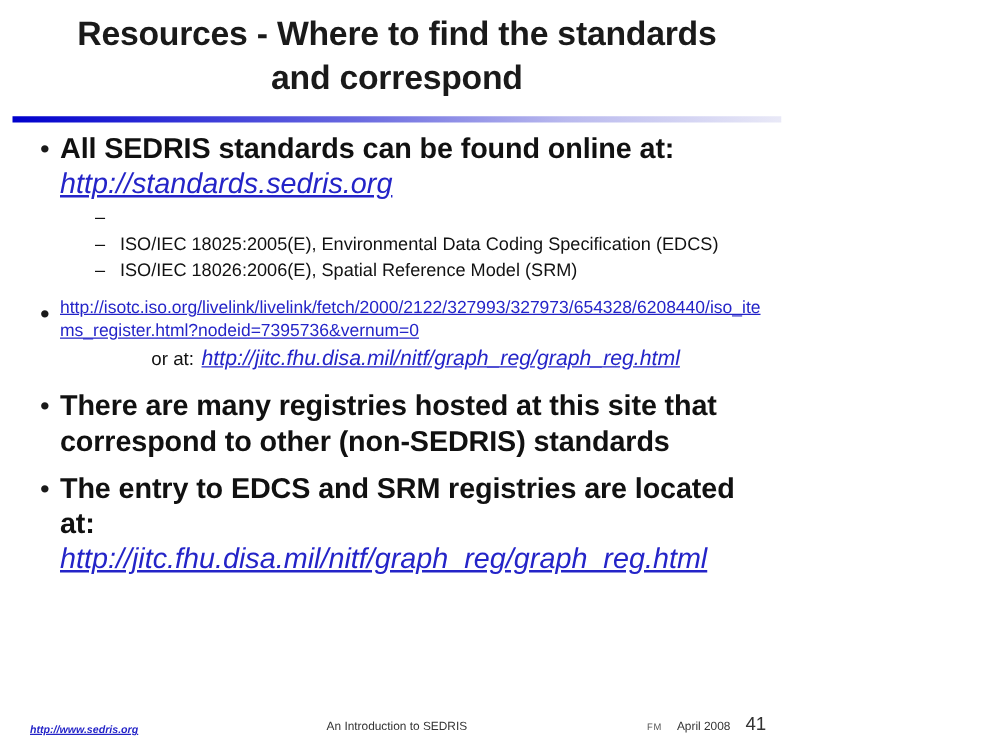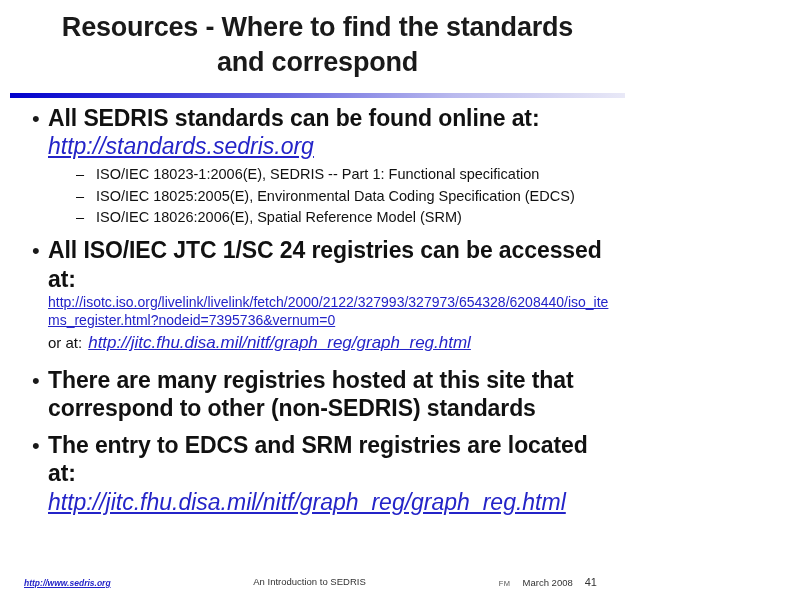--- a/index.html
+++ b/index.html
@@ -98,33 +98,34 @@
     font-size: 14px;
     color: #2424c8;
     line-height: 1.35;
     word-break: break-all;
     margin-top: 2px;
   }
   .orat-row {
     font-size: 15px;
     color: #111111;
     margin-top: 3px;
+    text-align: center;
   }
   .orat-row .u {
     font-size: 17px;
     font-style: italic;
     color: #2424c8;
     margin-left: 6px;
   }
   .gap-sm { height: 7px; }
   .gap-md { height: 11px; }
   .footer {
     position: absolute;
     left: 0;
-    right: 16px;
+    right: 0;
     bottom: 0;
     height: 40px;
   }
   .footer-left {
     position: absolute;
     left: 24px;
     bottom: 12px;
     font-size: 8.5px;
     font-weight: bold;
     font-style: italic;
@@ -149,21 +150,21 @@
     align-items: baseline;
     gap: 12px;
   }
   .footer-tag {
     font-size: 7.5px;
     color: #555;
     letter-spacing: 0.5px;
     margin-left: 32px;
   }
   .footer-page {
-    font-size: 11px;
+    font-size: 15px;
     color: #333;
   }
 </style>
 </head>
 <body>
 
 <div class="slide">
 
   <div class="title">
     <span>Resources - Where to find the standards</span>
@@ -175,38 +176,36 @@
   <div class="body">
 
     <div class="bullet">
       <div class="bullet-mark">•</div>
       <div class="bullet-content">
         <div class="lvl1-text">All SEDRIS standards can be found online at:</div>
         <a class="link-italic" href="#">http://standards.sedris.org</a>
         <div class="sub-list">
           <div class="sub-item">
             <span class="sub-mark">–</span>
-            <span>ISO/IEC 18023-1:2006(E), SEDRIS -- Part 1: Functional specification</span>
           </div>
           <div class="sub-item">
             <span class="sub-mark">–</span>
             <span>ISO/IEC 18025:2005(E), Environmental Data Coding Specification (EDCS)</span>
           </div>
           <div class="sub-item">
             <span class="sub-mark">–</span>
             <span>ISO/IEC 18026:2006(E), Spatial Reference Model (SRM)</span>
           </div>
         </div>
       </div>
     </div>
 
     <div class="bullet">
       <div class="bullet-mark">•</div>
       <div class="bullet-content">
-        <div class="lvl1-text">All ISO/IEC JTC 1/SC 24 registries can be accessed at:</div>
         <a class="long-url" href="#">http://isotc.iso.org/livelink/livelink/fetch/2000/2122/327993/327973/654328/6208440/iso_items_register.html?nodeid=7395736&amp;vernum=0</a>
         <div class="orat-row">
           <span>or at:</span><a class="u" href="#">http://jitc.fhu.disa.mil/nitf/graph_reg/graph_reg.html</a>
         </div>
       </div>
     </div>
 
     <div class="gap-md"></div>
 
     <div class="bullet">
@@ -226,18 +225,18 @@
       </div>
     </div>
 
   </div>
 
   <div class="footer">
     <a class="footer-left" href="#">http://www.sedris.org</a>
     <div class="footer-center">An Introduction to SEDRIS</div>
     <div class="footer-right">
       <span class="footer-tag">FM</span>
-      <span>March 2008</span>
+      <span>April 2008</span>
       <span class="footer-page">41</span>
     </div>
   </div>
 
 </div>
 
 </body></html>

